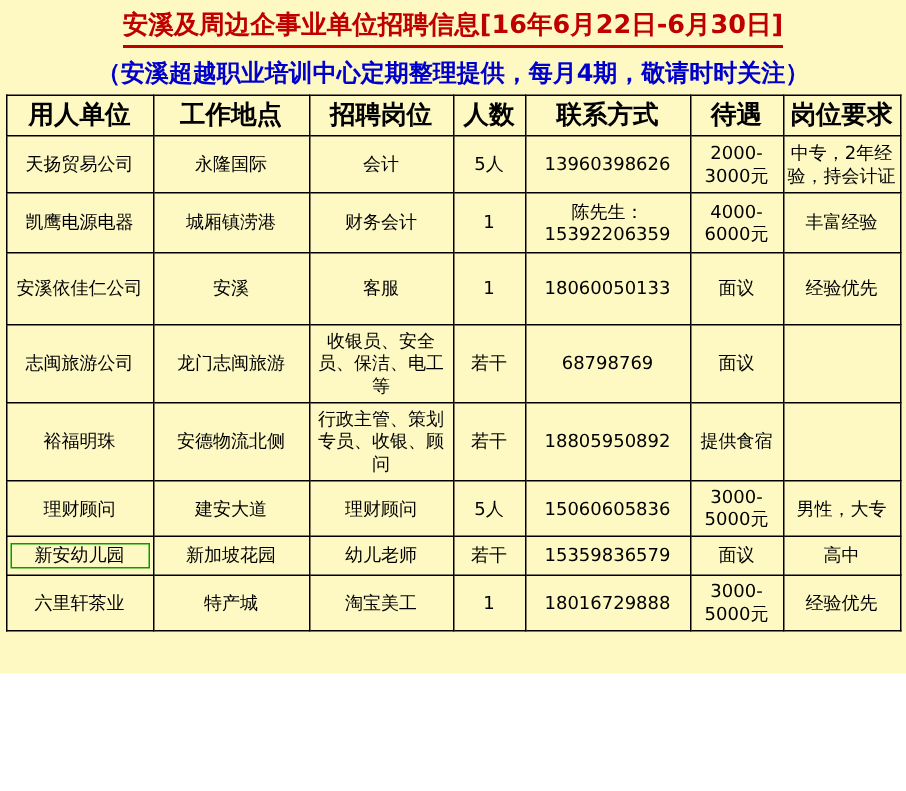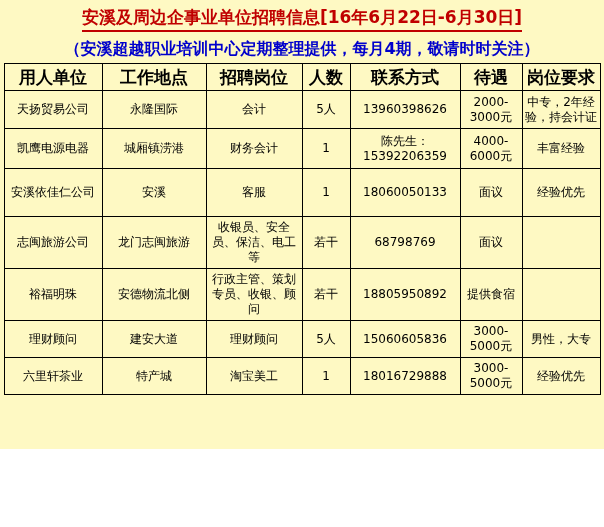--- a/index.html
+++ b/index.html
@@ -173,20 +173,31 @@
       </tr>
       <tr class="row-h-7">
         <td class="red-cell">理财顾问</td>
         <td>建安大道</td>
         <td>理财顾问</td>
         <td>5人</td>
         <td>15060605836</td>
         <td class="red-cell">3000-5000元</td>
         <td class="red-cell">男性，大专</td>
       </tr>
+      <tr class="row-h-8">
+        <td class="red-cell">
+            <span class="green-box">新安幼儿园</span>
+          </td>
+        <td>新加坡花园</td>
+        <td>幼儿老师</td>
+        <td>若干</td>
+        <td>15359836579</td>
+        <td class="red-cell">面议</td>
+        <td>高中</td>
+      </tr>
       <tr class="row-h-9">
         <td>六里轩茶业</td>
         <td>特产城</td>
         <td>淘宝美工</td>
         <td>1</td>
         <td>18016729888</td>
         <td class="red-cell">3000-5000元</td>
         <td>经验优先</td>
       </tr>
     </tbody>

